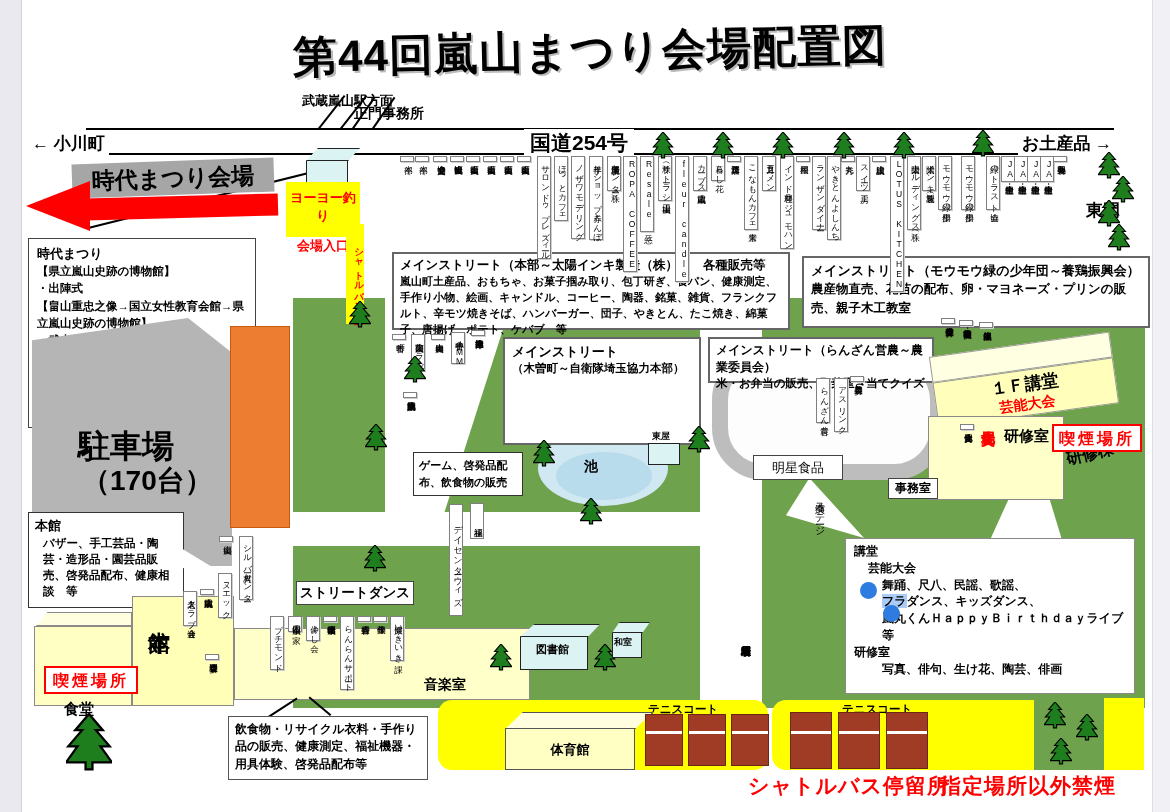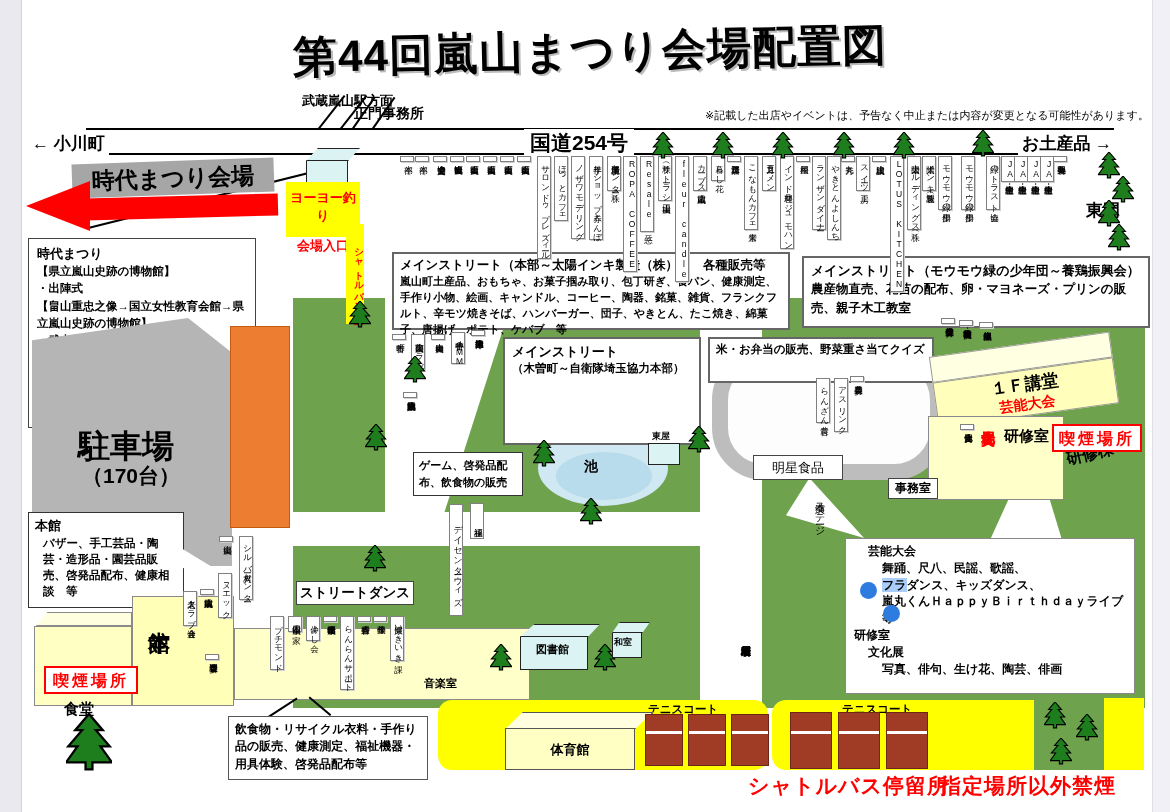--- a/index.html
+++ b/index.html
@@ -29,21 +29,20 @@
 </style>
 </head>
 <body>
 
 <div id="stage">
 
   <div class="abs" style="left:0;top:0;width:22px;height:812px;background:#e9e9ef;border-right:1px solid #d2d2da;"></div>
   <div class="abs" style="left:1152px;top:0;width:18px;height:812px;background:#f0f0f5;border-left:1px solid #dedee6;"></div>
 
   <div class="abs bold" style="left:250px;top:22px;width:680px;text-align:center;font-size:44px;letter-spacing:1px;transform:rotate(-1.2deg);text-shadow:2px 2px 0 #bbb;">第44回嵐山まつり会場配置図</div>
-  <div class="abs" style="left:705px;top:108px;width:460px;font-size:11px;">※記載した出店やイベントは、予告なく中止または内容が変更となる可能性があります。</div>
 
   <div class="abs green" style="left:293px;top:298px;width:852px;height:410px;"></div>
 
   <div class="abs" style="left:700px;top:298px;width:62px;height:410px;background:#fff;"></div>
   <div class="abs" style="left:293px;top:512px;width:412px;height:34px;background:#fff;"></div>
   <div class="abs" style="left:385px;top:298px;width:128px;height:232px;background:#fff;clip-path:polygon(0 0,100% 0,42% 100%,0 100%);"></div>
   <div class="abs" style="left:786px;top:478px;width:78px;height:60px;background:#fff;clip-path:polygon(30% 0,100% 100%,0 62%);"></div>
   <div class="abs" style="left:990px;top:445px;width:72px;height:95px;background:#fff;clip-path:polygon(60% 0,0 100%,100% 100%);"></div>
 
   <div class="abs" style="left:712px;top:348px;width:234px;height:132px;background:#fdfdfd;border:16px solid #bdbdbd;border-radius:52px;"></div>
@@ -88,55 +87,56 @@
         <div>・武者行列</div>
         <div>【県立嵐山史跡の博物館】</div>
         <div>・火縄銃演武</div>
         <div>・和太鼓演奏</div>
         <div>・古里獅子舞</div>
       </div>
   </div>
 
   <div class="abs" style="left:32px;top:318px;width:200px;height:248px;background:#b5b5b5;clip-path:polygon(0 9%,78% 0,100% 14%,100% 100%,0 100%);"></div>
   <div class="abs bold" style="left:78px;top:425px;font-size:32px;">駐車場</div>
-  <div class="abs bold" style="left:82px;top:462px;font-size:21px;">（170台）</div>
+  <div class="abs bold" style="left:82px;top:462px;font-size:28px;">（170台）</div>
 
   <div class="abs" style="left:230px;top:326px;width:60px;height:202px;background:#ed7d31;border:1px solid #c55a11;"></div>
 
   <div class="abs whitebox" style="left:392px;top:252px;width:398px;height:78px;padding:3px 6px;">
     <div class="bold" style="font-size:12.5px;">メインストリート（本部～太陽インキ製造（株））　各種販売等</div>
     <div class="bold" style="font-size:11px;line-height:1.45;">嵐山町土産品、おもちゃ、お菓子掴み取り、包丁研ぎ、食パン、健康測定、手作り小物、絵画、キャンドル、コーヒー、陶器、銘菓、雑貨、フランクフルト、辛モツ焼きそば、ハンバーガー、団子、やきとん、たこ焼き、綿菓子、唐揚げ、ポテト、ケバブ　等</div>
   </div>
   <div class="abs whitebox" style="left:802px;top:256px;width:348px;height:72px;padding:4px 7px;">
     <div class="bold" style="font-size:13px;">メインストリート（モウモウ緑の少年団～養鶏振興会）</div>
     <div class="bold" style="font-size:12.5px;line-height:1.5;">農産物直売、花苗の配布、卵・マヨネーズ・プリンの販売、親子木工教室</div>
   </div>
   <div class="abs whitebox" style="left:503px;top:337px;width:198px;height:108px;padding:4px 7px;">
     <div class="bold" style="font-size:13px;">メインストリート</div>
     <div class="bold" style="font-size:11.5px;">（木曽町～自衛隊埼玉協力本部）</div>
   </div>
   <div class="abs whitebox" style="left:708px;top:337px;width:226px;height:46px;padding:3px 6px;">
+    <div class="bold" style="font-size:12px;">メインストリート（らんざん営農～農業委員会）</div>
     <div class="bold" style="font-size:11.5px;">米・お弁当の販売、野菜重さ当てクイズ</div>
   </div>
 
   <div class="abs" style="left:396px;top:432px;width:30px;height:28px;background:#fff;clip-path:polygon(0 0,100% 45%,50% 100%);"></div>
   <div class="abs bubble" style="left:413px;top:452px;width:110px;height:44px;font-size:11px;padding:4px 5px;line-height:1.5;">ゲーム、啓発品配布、飲食物の販売</div>
 
   <div class="abs bubble" style="left:28px;top:512px;width:156px;height:96px;padding:4px 6px;">
     <div class="bold" style="font-size:13px;">本館</div>
     <div class="bold" style="font-size:11.5px;line-height:1.4;padding-left:8px;">バザー、手工芸品・陶芸・造形品・園芸品販売、啓発品配布、健康相談　等</div>
   </div>
   <div class="abs" style="left:183px;top:545px;width:48px;height:42px;background:#fff;clip-path:polygon(0 10%,100% 80%,0 55%);"></div>
 
   <div class="abs bldg" style="left:36px;top:612px;width:96px;height:14px;background:#ffffe0;clip-path:polygon(12% 0,100% 0,100% 100%,0 100%);"></div>
   <div class="abs bldg" style="left:34px;top:626px;width:98px;height:80px;"></div>
   <div class="abs bldg" style="left:132px;top:596px;width:102px;height:110px;background:#ffffb8;"></div>
   <div class="abs bldg" style="left:234px;top:628px;width:296px;height:72px;background:#ffffc9;"></div>
   <div class="abs vt bold" style="left:148px;top:614px;font-size:22px;">本館</div>
-  <div class="abs bold" style="left:424px;top:676px;font-size:11px;">音楽室</div>
+  <div class="abs bold" style="left:424px;top:676px;font-size:14px;">音楽室</div>
 
   <div class="abs smoke" style="left:44px;top:666px;width:94px;height:28px;font-size:16px;line-height:26px;">喫煙場所</div>
   <div class="abs bold" style="left:64px;top:700px;font-size:15px;">食堂</div>
 
   <div class="abs thinbox bold" style="left:296px;top:581px;width:118px;height:24px;font-size:13.5px;text-align:center;line-height:22px;">ストリートダンス</div>
 
   <div class="abs vt" style="left:449px;top:504px;font-size:9px;background:#fff;border:1px solid #808080;width:14px;height:112px;text-align:center;">デイセンターウィズ</div>
   <div class="abs vt" style="left:470px;top:503px;font-size:8.5px;background:#fff;border:1px solid #808080;width:14px;height:36px;text-align:center;">福祉課</div>
 
   <div class="abs" style="left:652px;top:430px;font-size:9px;font-weight:bold;">東屋</div>
@@ -154,26 +154,26 @@
   </div>
   <div class="abs bldg" style="left:928px;top:416px;width:136px;height:84px;background:#ffffc9;"></div>
   <div class="abs bold" style="left:1004px;top:427px;font-size:15px;">研修室</div>
   <div class="abs bold" style="left:1066px;top:444px;font-size:16px;transform:rotate(-13deg);">研修棟</div>
   <div class="abs vt bold red" style="left:981px;top:420px;font-size:14px;height:80px;">文化展会場</div>
   <div class="abs smoke" style="left:1052px;top:424px;width:90px;height:28px;font-size:16px;line-height:26px;">喫煙場所</div>
   <div class="abs thinbox bold" style="left:888px;top:478px;width:50px;height:21px;font-size:12px;text-align:center;line-height:19px;">事務室</div>
 
   <div class="abs" style="left:845px;top:538px;width:290px;height:156px;background:#fff;border:1.5px solid #888;padding:4px 8px;">
     <div id="hall-lines" style="font-size:12px;font-weight:bold;line-height:1.4;">
+        <div style="padding-left: 0px;">講堂</div>
         <div style="padding-left: 14px;">芸能大会</div>
         <div style="padding-left: 28px;">舞踊、尺八、民謡、歌謡、</div>
         <div style="padding-left: 28px;"><span class="sel-hl">フラ</span><span>ダンス、キッズダンス、</span></div>
         <div style="padding-left: 28px;">嵐丸くんＨａｐｐｙＢｉｒｔｈｄａｙライブ　等</div>
         <div style="padding-left: 0px;">研修室</div>
-        <div style="padding-left: 14px;">文化展</div>
         <div style="padding-left: 28px;">写真、俳句、生け花、陶芸、俳画</div>
       </div>
   </div>
   <div class="dot" style="left:860px;top:582px;"></div>
   <div class="dot" style="left:883px;top:605px;"></div>
 
   <div class="abs" style="left:438px;top:700px;width:330px;height:70px;background:#ffff00;border-radius:14px;"></div>
   <div class="abs" style="left:772px;top:700px;width:262px;height:70px;background:#ffff00;border-radius:14px 0 0 14px;"></div>
   <div class="abs green" style="left:1034px;top:700px;width:70px;height:70px;"></div>
   <div class="abs" style="left:1104px;top:698px;width:40px;height:72px;background:#ffff00;"></div>

